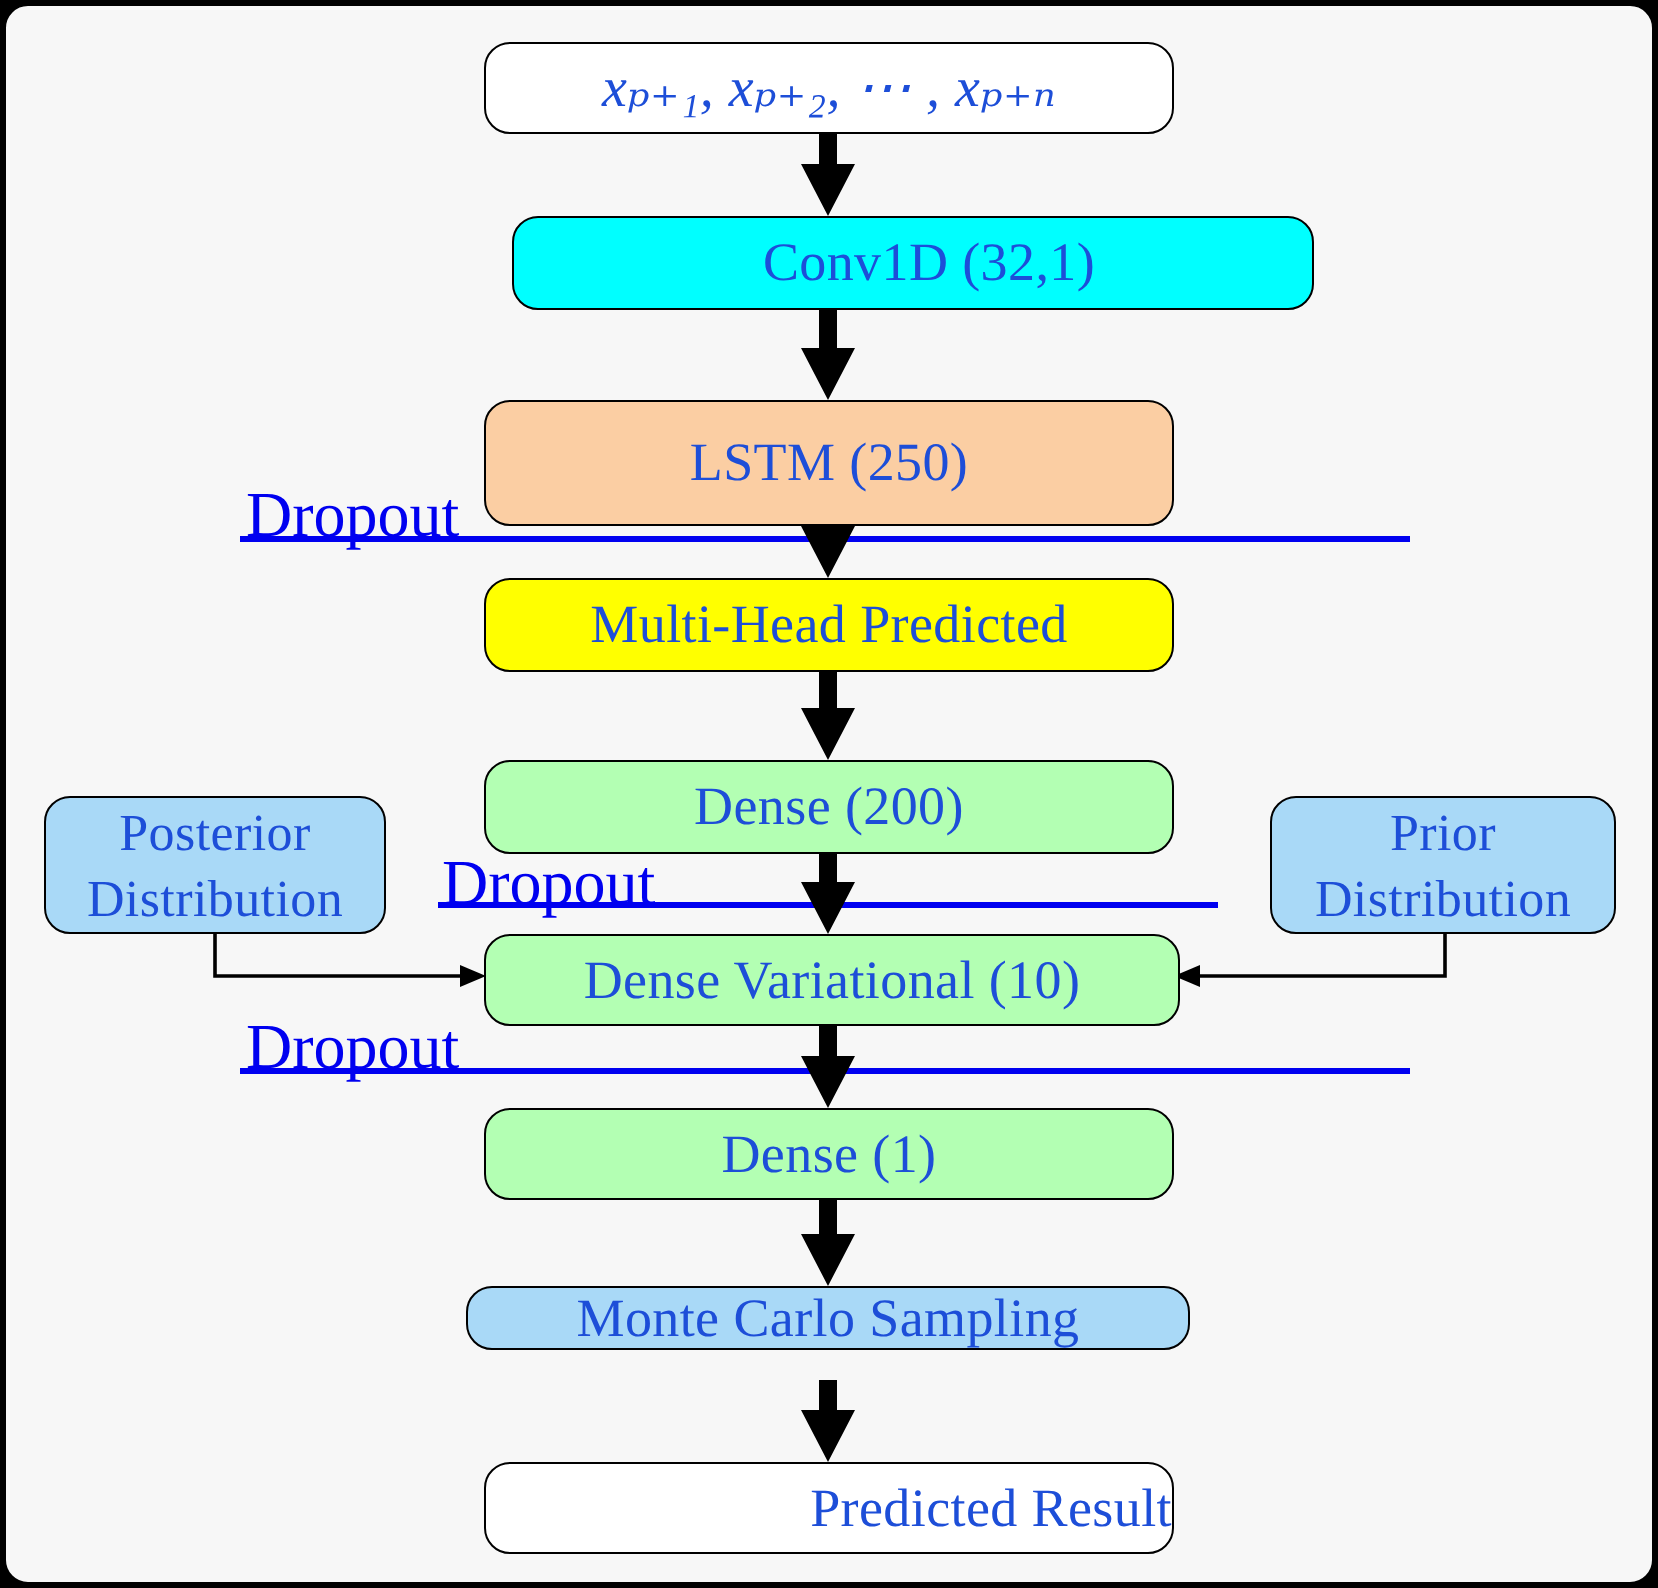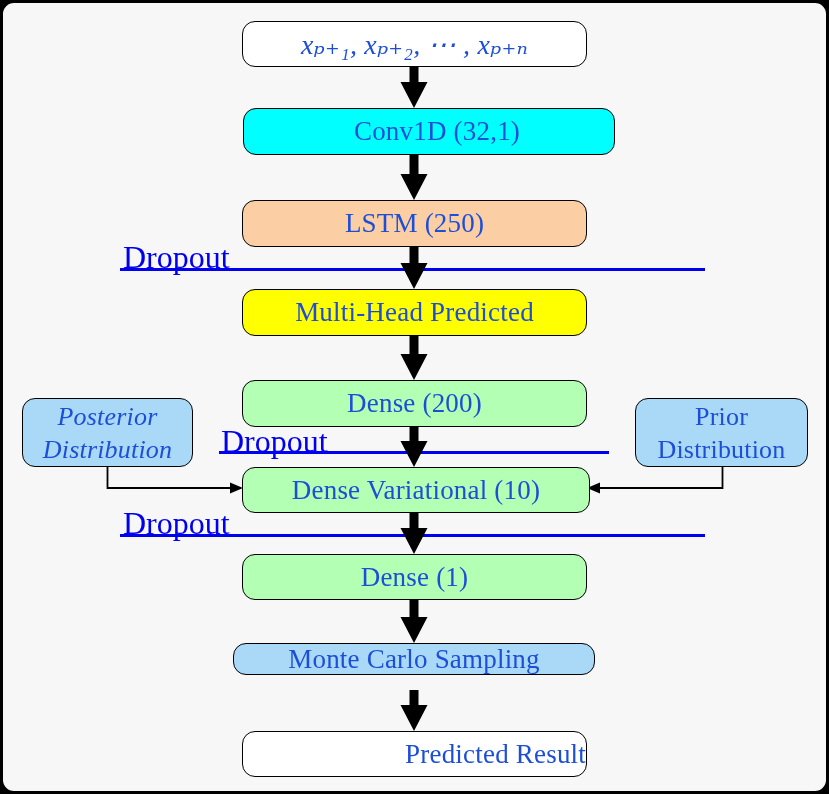--- a/index.html
+++ b/index.html
@@ -7,22 +7,22 @@
          font-family:"Liberation Serif","DejaVu Serif",serif;}
   .frame{position:absolute;left:0;top:0;right:0;bottom:0;background:#f7f7f7;
          border:3px solid #000;border-radius:14px;box-sizing:border-box;}
   .node{position:absolute;border:1.6px solid #000;border-radius:13px;
         display:flex;align-items:center;justify-content:center;box-sizing:border-box;
         font-size:27px;color:#1d4ed8;letter-spacing:0.2px;}
   .node .two-line{text-align:center;font-size:26px;line-height:33px;}
   .math{font-style:italic;font-size:28px;}
   
   #n0{left:242px;top:21px;width:345px;height:46px;background:#fff;}
-  #n1{left:243px;top:108px;width:372px;height:47px;padding-left:16px;}
-  #n2{left:242px;top:200px;width:345px;height:47px;}
+  #n1{left:256px;top:108px;width:401px;height:47px;padding-left:16px;}
+  #n2{left:242px;top:200px;width:345px;height:63px;}
   #n3{left:242px;top:289px;width:345px;height:47px;}
   #n4{left:242px;top:380px;width:345px;height:47px;}
   #n5{left:242px;top:467px;width:348px;height:46px;}
   #n6{left:242px;top:554px;width:345px;height:46px;}
   #n7{left:233px;top:643px;width:362px;height:32px;}
   #n8{left:242px;top:731px;width:345px;height:46px;background:#fff;justify-content:flex-end;}
   
   #posterior{left:22px;top:398px;width:171px;height:69px;}
   #prior{left:635px;top:398px;width:173px;height:69px;}
   
@@ -111,21 +111,21 @@
   <div class="node" id="n6" style="background-color: rgb(179, 255, 179);">
     <span>Dense (1)</span>
   </div>
   <div class="node" id="n7" style="background-color: rgb(169, 217, 247);">
     <span>Monte Carlo Sampling</span>
   </div>
   <div class="node" id="n8" style="background-color: rgb(255, 255, 255);">
     <span>Predicted Result</span>
   </div>
 
-  <div class="node" id="posterior" style="background-color: rgb(169, 217, 247); font-style: italic;">
+  <div class="node" id="posterior" style="background-color: rgb(169, 217, 247);">
     <div class="two-line">
       <div>Posterior</div>
       <div>Distribution</div>
     </div>
   </div>
   <div class="node" id="prior" style="background-color: rgb(169, 217, 247);">
     <div class="two-line">
       <div>Prior</div>
       <div>Distribution</div>
     </div>

